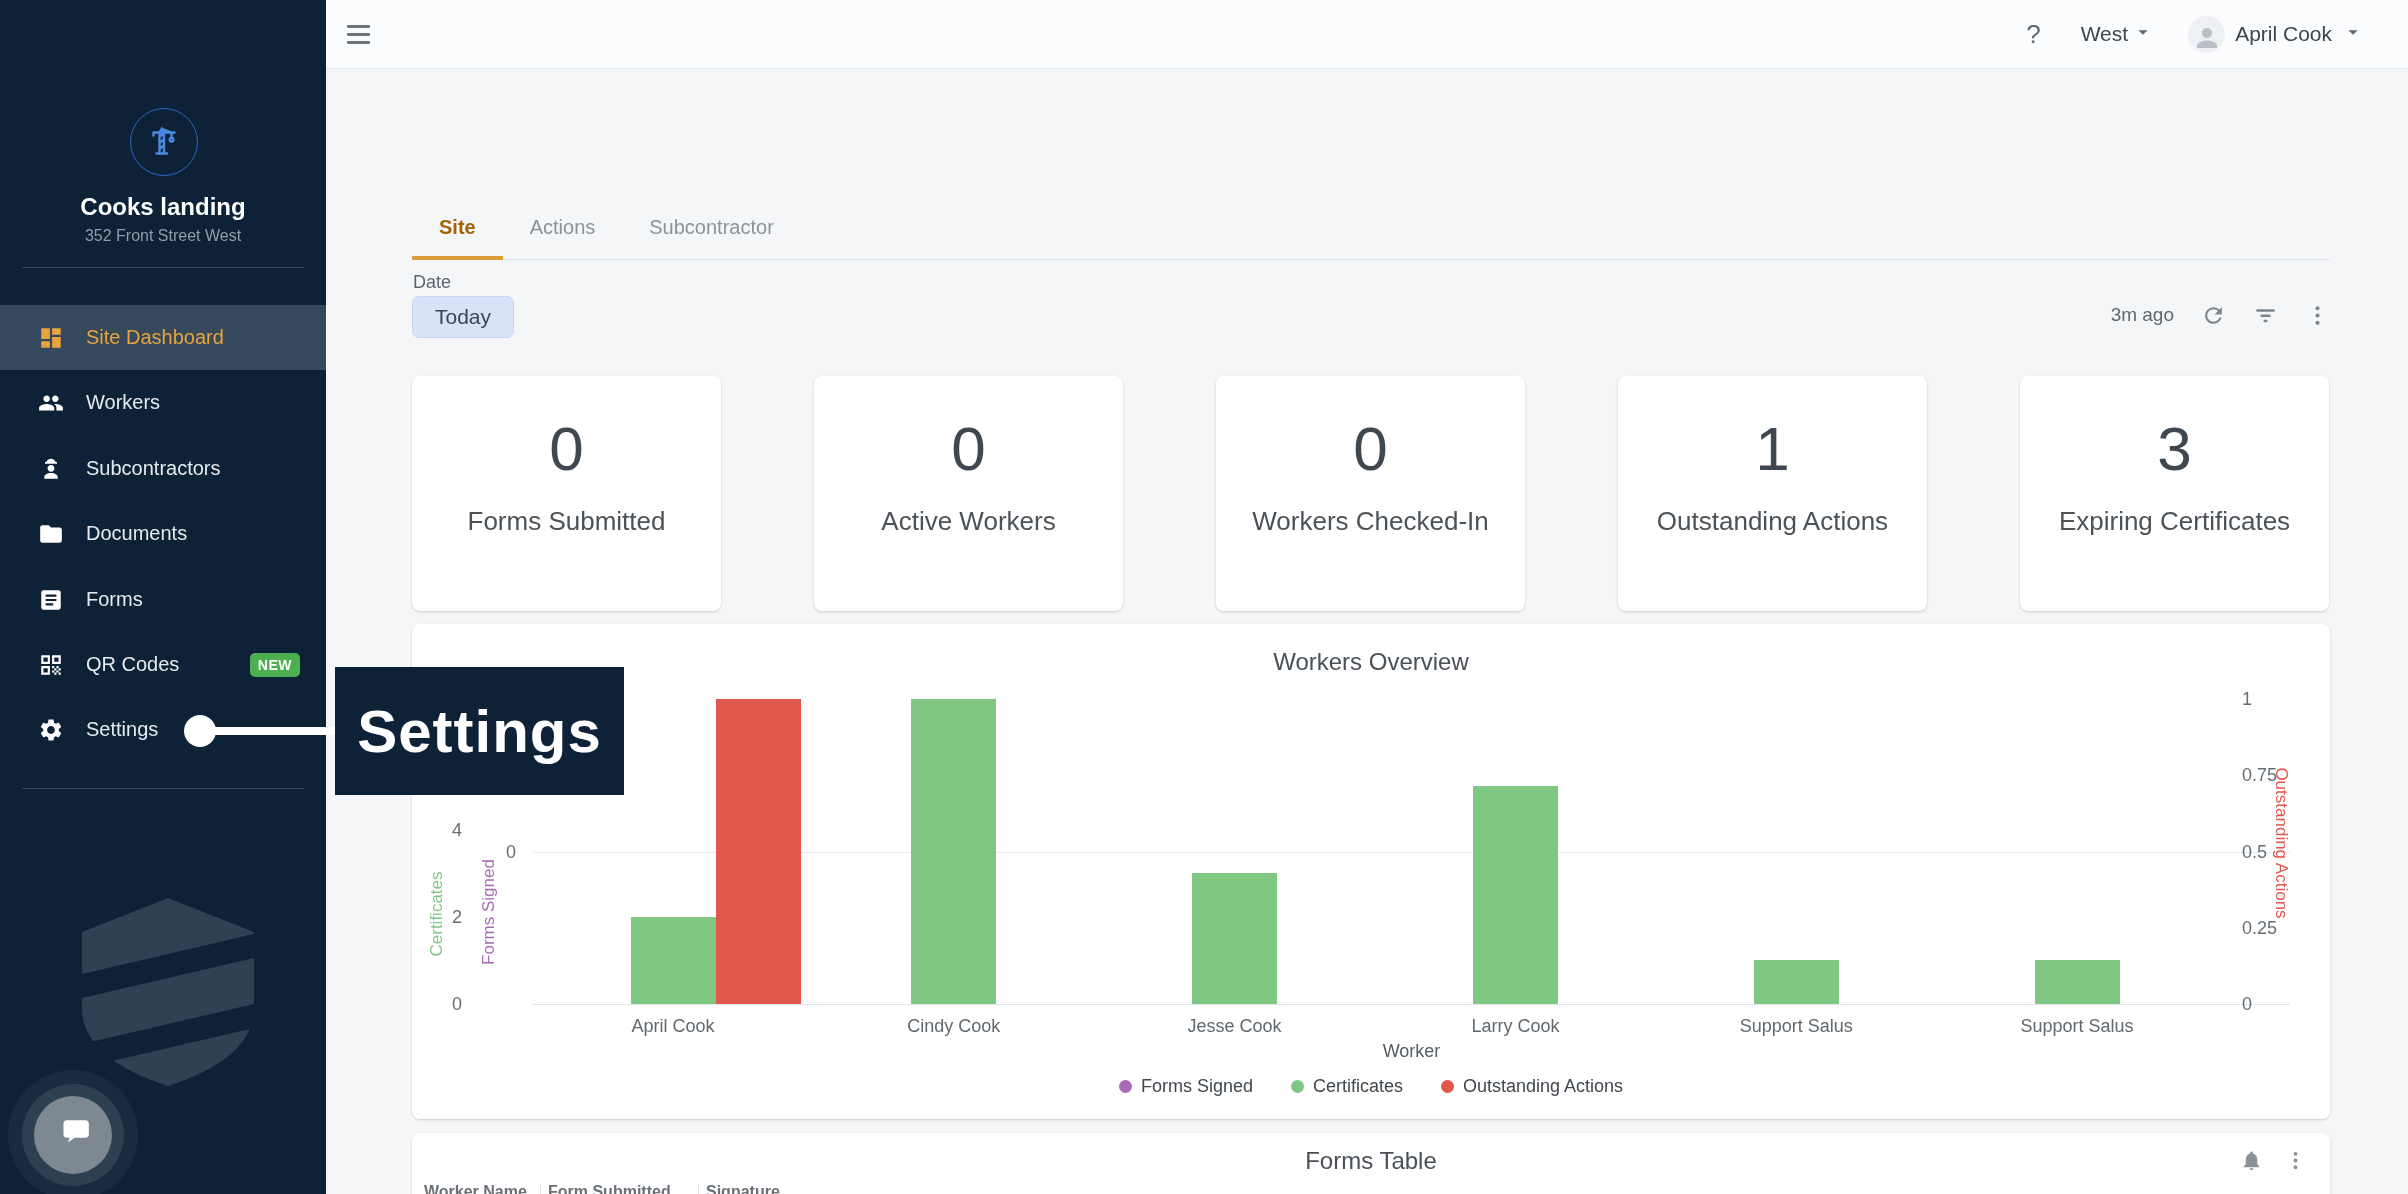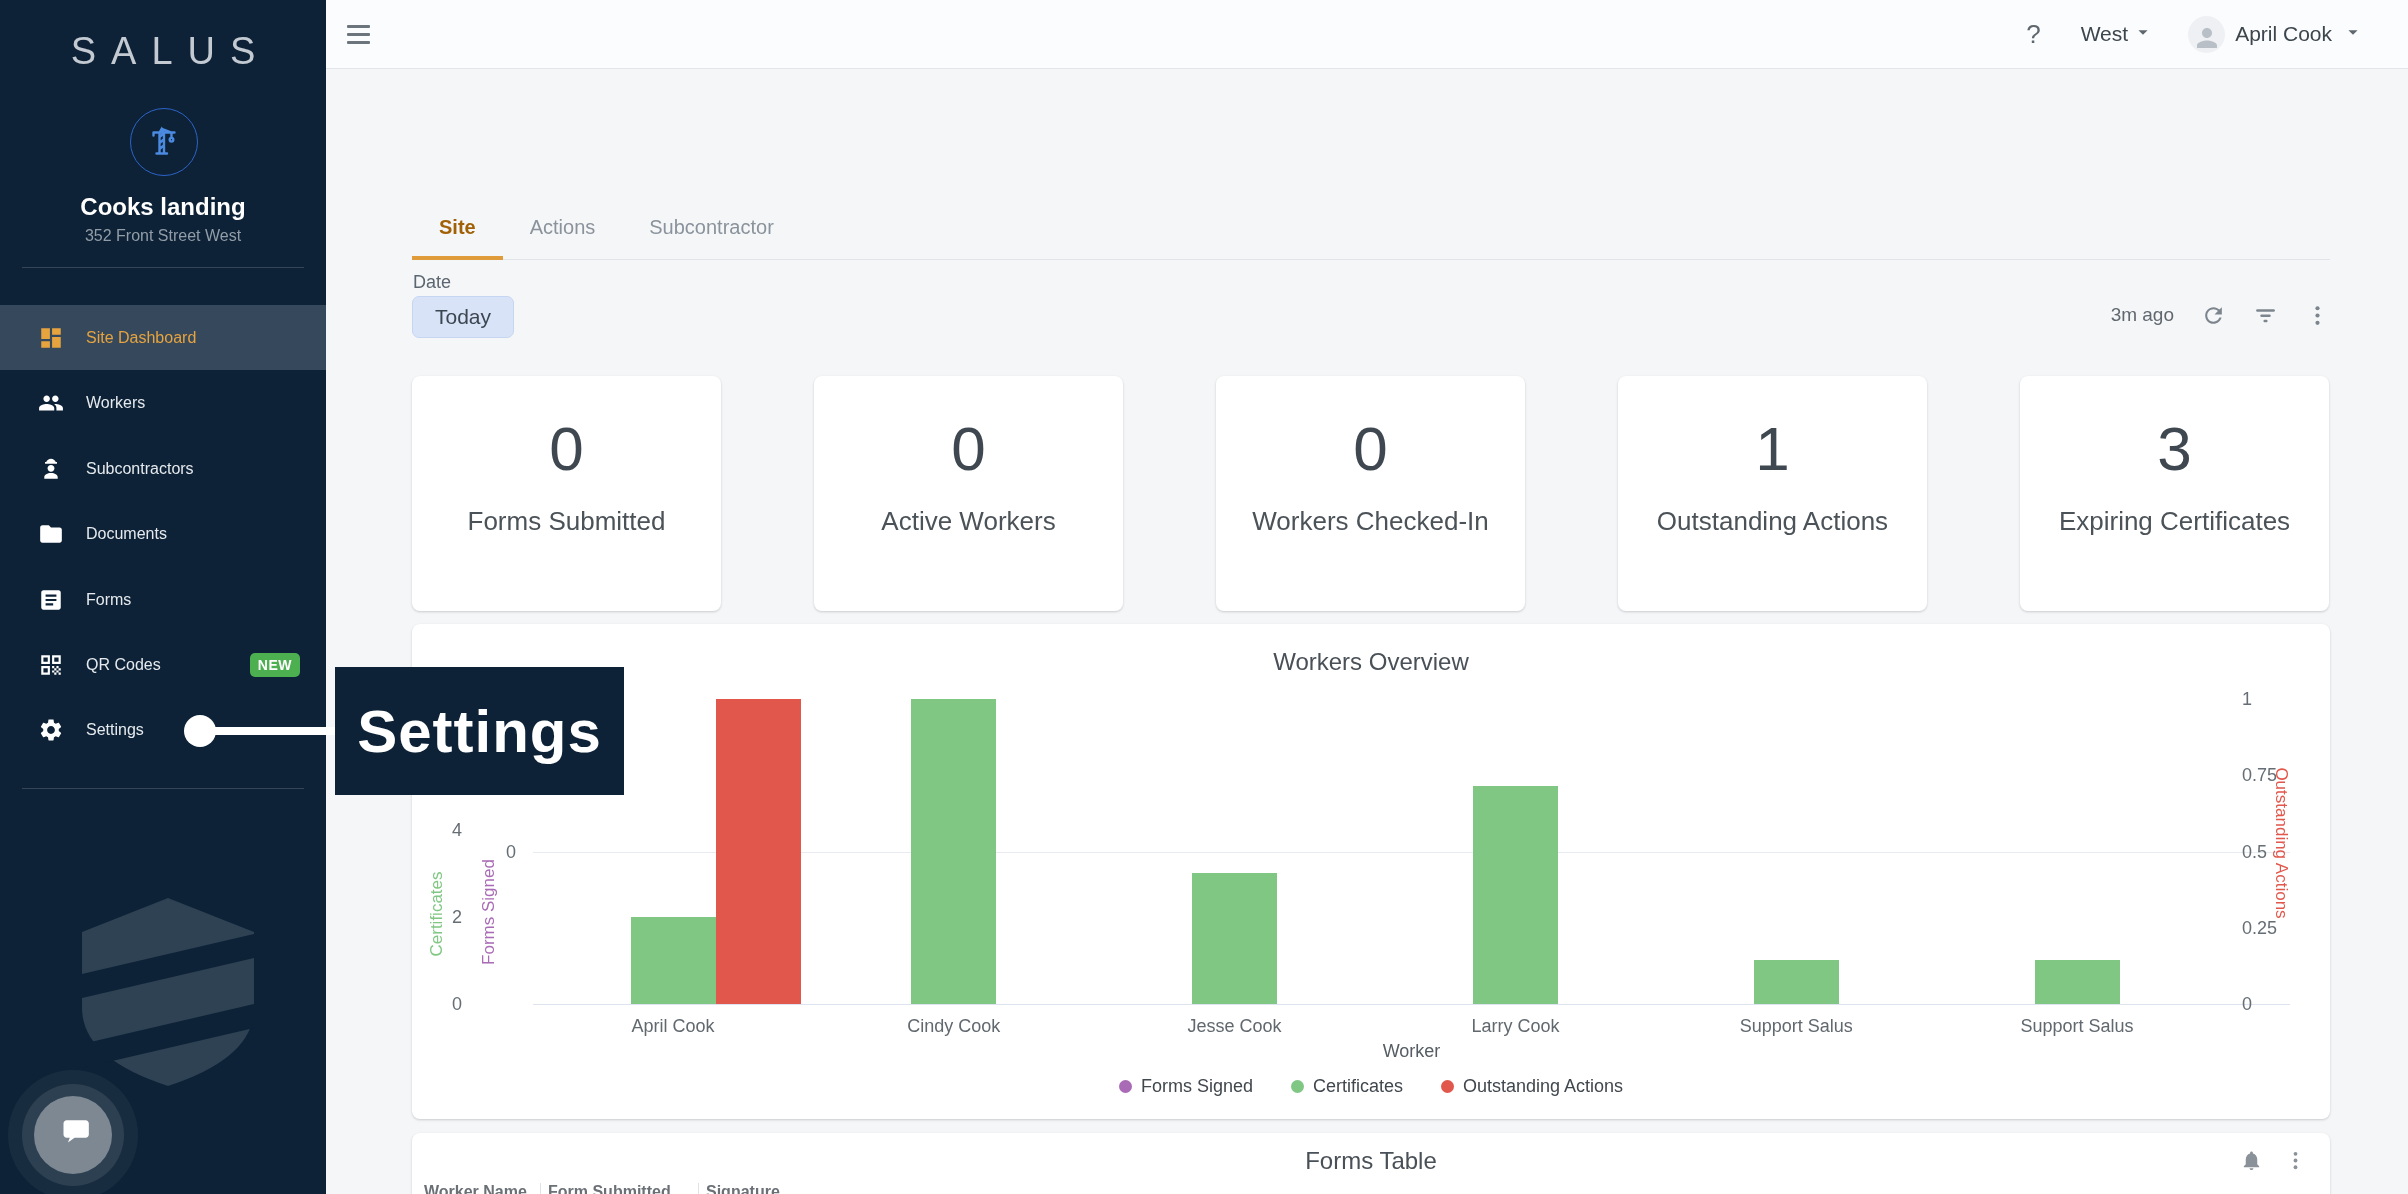--- a/index.html
+++ b/index.html
@@ -10,21 +10,21 @@
   #logo{position:absolute;top:30px;left:0;width:100%;text-align:center;font-size:38px;font-weight:500;
         color:#c3cad2;letter-spacing:15px;text-indent:15px;}
   #site-circle{position:absolute;top:108px;left:130px;width:66px;height:66px;border-radius:50%;
         border:1.5px solid #2c63c8;display:flex;align-items:center;justify-content:center;}
   #site-name{position:absolute;top:193px;width:100%;text-align:center;font-size:24px;font-weight:700;color:#fff;}
   #site-addr{position:absolute;top:227px;width:100%;text-align:center;font-size:16px;color:#929da8;}
   .sdivider{position:absolute;left:22px;width:282px;height:1px;background:rgba(255,255,255,.16);}
   #menu{position:absolute;top:305px;left:0;width:100%;}
   .mitem{position:absolute;left:0;width:100%;height:65px;display:flex;align-items:center;cursor:pointer;}
   .mitem .micon{margin-left:38px;width:26px;height:26px;flex:none;display:flex;align-items:center;}
-  .mitem .mlabel{margin-left:22px;font-size:16px;color:#e6eaee;white-space:nowrap;text-align:center;}
+  .mitem .mlabel{margin-left:22px;font-size:20px;color:#e6eaee;white-space:nowrap;text-align:center;}
   .mitem.active{background:#36495c;}
   .mitem.active .mlabel{color:#e6a33e;font-weight:500;}
   .badge-new{position:absolute;right:26px;top:50%;transform:translateY(-50%);background:#4caf50;color:#fff;
         font-size:14px;font-weight:700;padding:4px 8px;border-radius:5px;letter-spacing:.5px;}
   #back-home{position:absolute;top:812px;left:0;width:100%;height:52px;display:flex;align-items:center;cursor:pointer;}
   #back-home .micon{margin-left:38px;width:26px;height:26px;}
   #back-home .mlabel{margin-left:22px;font-size:22px;color:#e8433c;}
   #shield-mark{position:absolute;left:78px;top:896px;z-index:0;}
   #chat-btn{position:absolute;left:34px;top:1096px;width:78px;height:78px;border-radius:50%;background:#7d8893;
         display:flex;align-items:center;justify-content:center;z-index:70;
@@ -96,21 +96,20 @@
   #callout-box{position:absolute;left:335px;top:667px;width:289px;height:128px;background:#0d2236;z-index:80;
         display:flex;align-items:center;justify-content:center;}
   #callout-box .ctext{font-size:60px;font-weight:800;color:#fff;letter-spacing:1px;}
 </style>
 </head>
 <body>
 
 <div id="app">
 
   <aside id="sidebar">
-    <div id="logo">SALUS</div>
     <div id="site-circle">
       <span>
         <svg width="36" height="36" viewBox="0 0 24 24" fill="none" stroke="#4b8ae0" stroke-width="1.6" stroke-linecap="round">
           <path d="M9 21V7 M12 21V7 M7 21h7 M9 18l3-2.5 M9 14l3-2.5 M9 10l3-2.5 M5 7h14 M9 7l1.5-2.5L12 7 M10.5 4.5L17 7 M17 7v3.5 M5 7v2"></path>
           <circle cx="17" cy="11.8" r="1.2"></circle>
         </svg>
       </span>
     </div>
     <div id="site-name">Cooks landing</div>
     <div id="site-addr">352 Front Street West</div>

